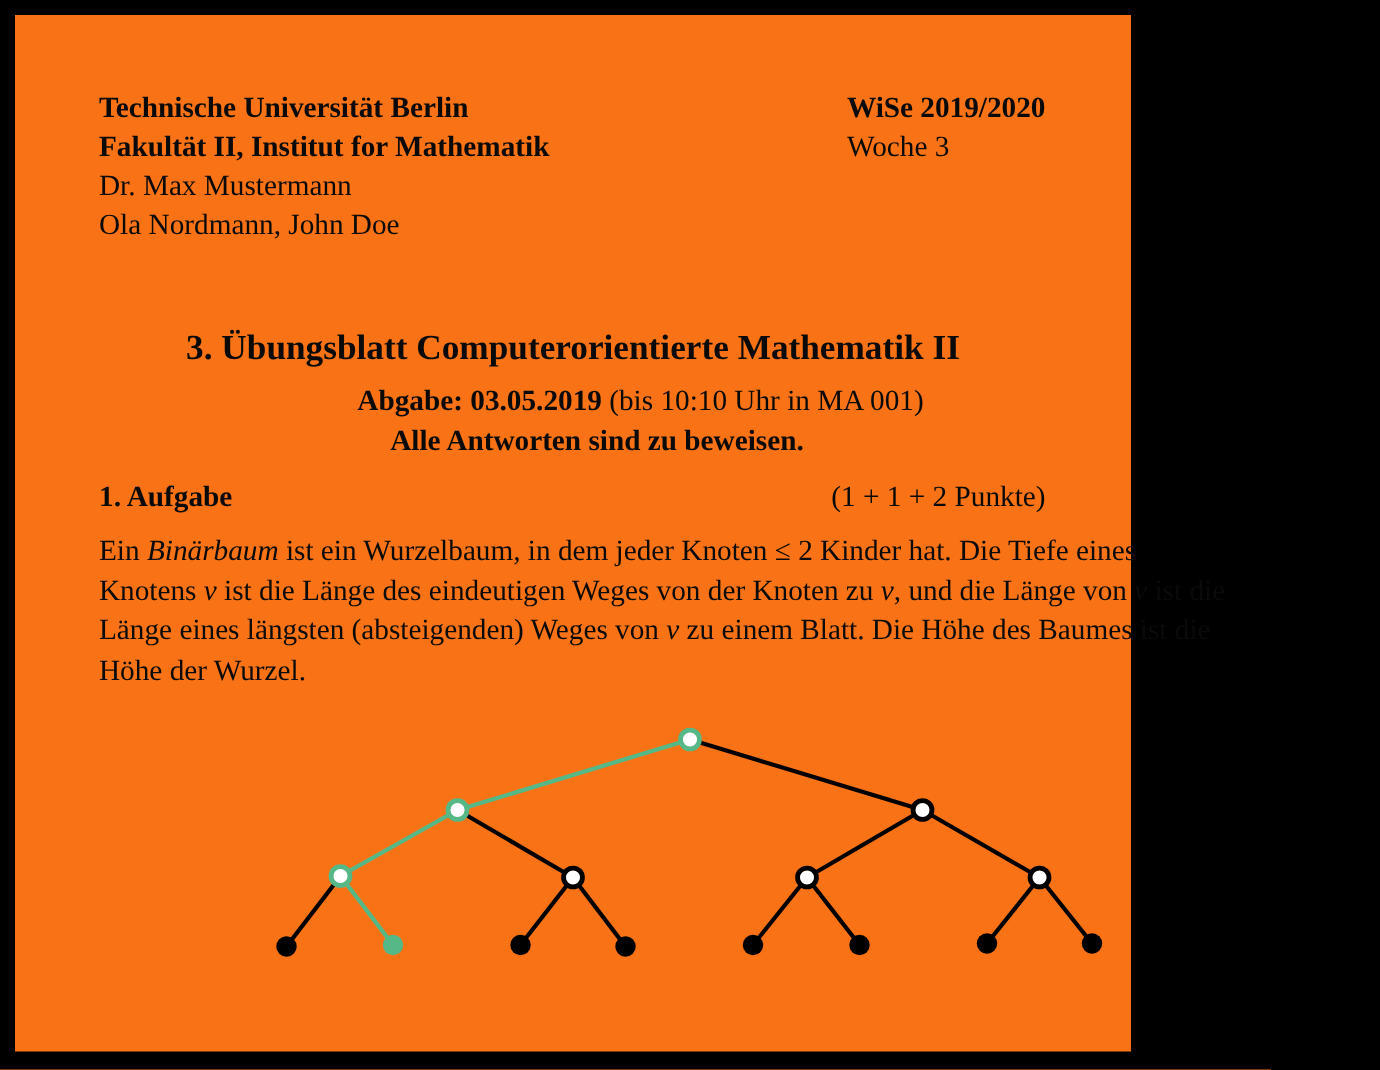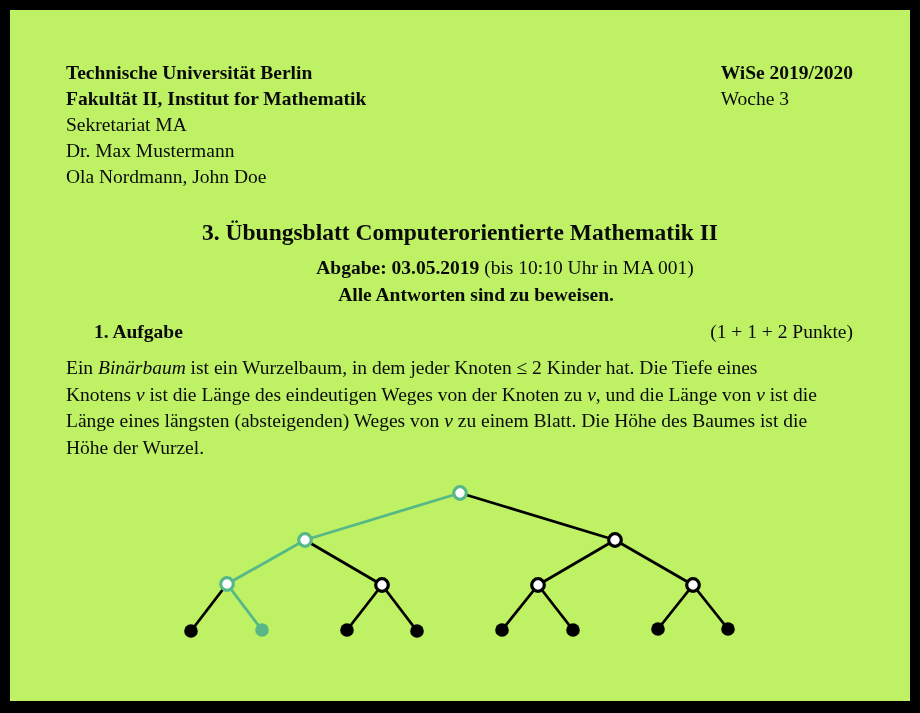--- a/index.html
+++ b/index.html
@@ -7,22 +7,22 @@
     width: 920px; height: 713px;
     background: #000000;
     position: relative;
     font-family: "Liberation Serif", "DejaVu Serif", serif;
     color: #0a0a0a;
     overflow: hidden;
   }
   .page {
     position: absolute;
     left: 10px; top: 10px;
-    width: 900px; height: 691px;
-    background: #bef264;
+    width: 744px; height: 691px;
+    background: #f97316;
   }
   .hdr-left {
     position: absolute; left: 56px; top: 50px;
     font-size: 19.5px; line-height: 26px; white-space: nowrap;
   }
   .hdr-right {
     position: absolute; right: 57px; top: 50px;
     font-size: 19.5px; line-height: 26px; text-align: left; white-space: nowrap;
   }
   .bold { font-weight: bold; }
@@ -39,41 +39,40 @@
   .note {
     position: absolute; left: 0; top: 272px; width: 100%;
     text-align: center; font-size: 19.5px; font-weight: bold;
     line-height: 26px; white-space: nowrap; padding-left: 16px;
   }
   .task-row {
     position: absolute; left: 56px; right: 57px; top: 309px;
     display: flex; justify-content: space-between; align-items: baseline;
     font-size: 19.5px; line-height: 26px;
   }
-  .task-label { font-weight: bold; margin-left: 28px; }
+  .task-label { font-weight: bold; }
   .para {
     position: absolute; left: 56px; top: 345px; width: 800px;
     font-size: 19.5px; line-height: 26.5px;
   }
   .para .pline { white-space: nowrap; }
   .tree-svg {
     position: absolute; left: 0; top: 0;
     width: 920px; height: 713px;
     pointer-events: none;
   }
 </style>
 </head>
 <body>
 
 <div class="page">
 
   <div class="hdr-left">
       <div class="bold">Technische Universität Berlin</div>
       <div class="bold">Fakultät II, Institut for Mathematik</div>
-      <div>Sekretariat MA</div>
       <div>Dr. Max Mustermann</div>
       <div>Ola Nordmann, John Doe</div>
     </div>
 
   <div class="hdr-right">
       <div class="bold">WiSe 2019/2020</div>
       <div>Woche 3</div>
     </div>
 
   <div class="sheet-title">3. Übungsblatt Computerorientierte Mathematik II</div>

